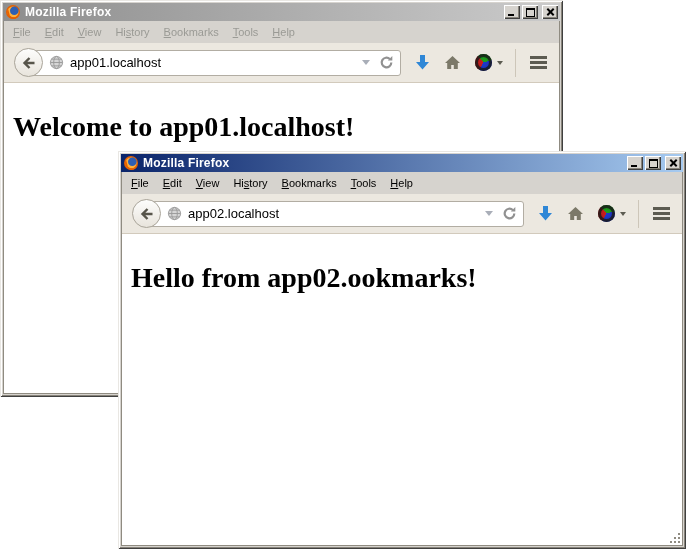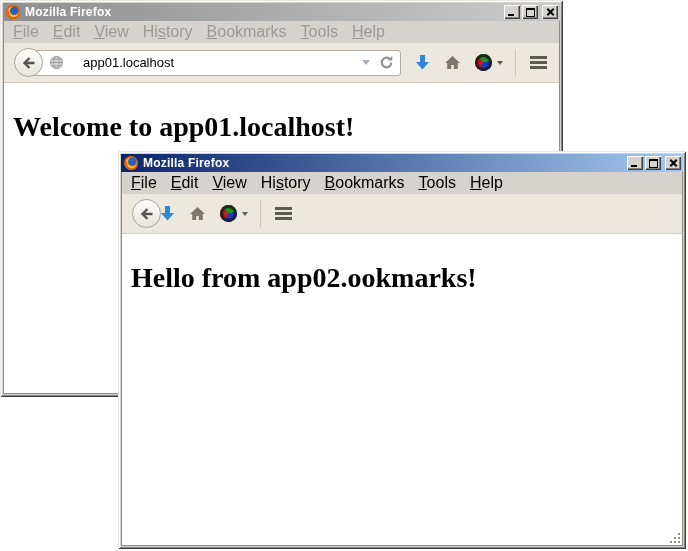--- a/index.html
+++ b/index.html
@@ -59,21 +59,21 @@
 
   
   .client{
     flex:1;display:flex;flex-direction:column;min-height:0;
     border:1px solid #8f8b81;border-top:none;
     background:#ffffff;
   }
   .menubar{
     flex:0 0 22px;height:22px;background:#d6d3ce;
     display:flex;align-items:center;padding-left:2px;
-    font-size:16px;
+    font-size:11px;
   }
   .menu-item{padding:3px 7px;white-space:nowrap;}
   .window--active .menu-item{color:#000000;}
   .window--inactive .menu-item{color:#9a9a95;}
 
   .toolbar{
     flex:0 0 40px;height:40px;background:#ece8e0;
     border-bottom:1px solid #d2cabc;
     display:flex;align-items:center;
     padding:0 12px 0 10px;box-sizing:border-box;
@@ -85,21 +85,21 @@
     display:flex;align-items:center;justify-content:center;
     position:relative;z-index:2;margin-right:-15px;
   }
   .urlbar{
     flex:1;height:26px;background:#ffffff;
     border:1px solid #b2ada3;border-radius:3px;box-sizing:border-box;
     display:flex;align-items:center;
     padding:0 6px 0 20px;min-width:0;
   }
   .globe{width:15px;height:15px;flex:0 0 15px;display:flex;align-items:center;margin-right:6px;}
-  .url-text{font-size:13px;color:#000;white-space:nowrap;margin-left:13px;}
+  .url-text{font-size:13px;color:#000;white-space:nowrap;}
   .spacer{flex:1;}
   .url-caret{
     width:0;height:0;flex:0 0 auto;
     border-left:4px solid transparent;border-right:4px solid transparent;
     border-top:5px solid #a9aeb8;margin:0 9px 0 4px;
   }
   .reload{width:15px;height:15px;flex:0 0 15px;display:flex;align-items:center;}
   .tb-btn{
     flex:0 0 auto;height:30px;display:flex;align-items:center;justify-content:center;
     margin-left:14px;
@@ -251,20 +251,38 @@
         <span class="menu-item"><u>B</u>ookmarks</span>
         <span class="menu-item"><u>T</u>ools</span>
         <span class="menu-item"><u>H</u>elp</span>
       </div>
     <div class="toolbar">
       <span class="back-btn">
         <svg width="16" height="16" viewBox="0 0 16 16">
           <path d="M8.5 3 L3.5 8 L8.5 13 M3.5 8 H13.5" stroke="#57554b" stroke-width="2.4" fill="none"></path>
         </svg>
       </span>
+      <span class="urlbar">
+        <span class="globe">
+          <svg width="15" height="15" viewBox="0 0 16 16">
+            <circle cx="8" cy="8" r="6.5" fill="#d6d6d6" stroke="#9a9a9a"></circle>
+            <ellipse cx="8" cy="8" rx="3" ry="6.5" fill="none" stroke="#9a9a9a"></ellipse>
+            <path d="M1.5 8 h13 M2.6 4.4 h10.8 M2.6 11.6 h10.8" stroke="#9a9a9a" fill="none"></path>
+          </svg>
+        </span>
+        <span class="url-text">app02.localhost</span>
+        <span class="spacer"></span>
+        <span class="url-caret"></span>
+        <span class="reload">
+          <svg width="15" height="15" viewBox="0 0 15 15">
+            <path d="M12.3 7.5 a4.8 4.8 0 1 1 -1.5 -3.5" fill="none" stroke="#919191" stroke-width="2.2"></path>
+            <path d="M13.3 1 v4.4 h-4.4 z" fill="#919191"></path>
+          </svg>
+        </span>
+      </span>
       <span class="tb-btn">
         <svg width="15" height="17" viewBox="0 0 15 17">
           <path d="M5 1 h5 v7 h4 l-6.5 7.5 L1 8 h4 z" fill="#2f87d6"></path>
         </svg>
       </span>
       <span class="tb-btn">
         <svg width="17" height="15" viewBox="0 0 17 15">
           <path d="M8.5 1 L16 8 h-2.2 v6 h-4 v-4 h-2.6 v4 h-4 V8 H1 Z" fill="#7c7969"></path>
         </svg>
       </span>

